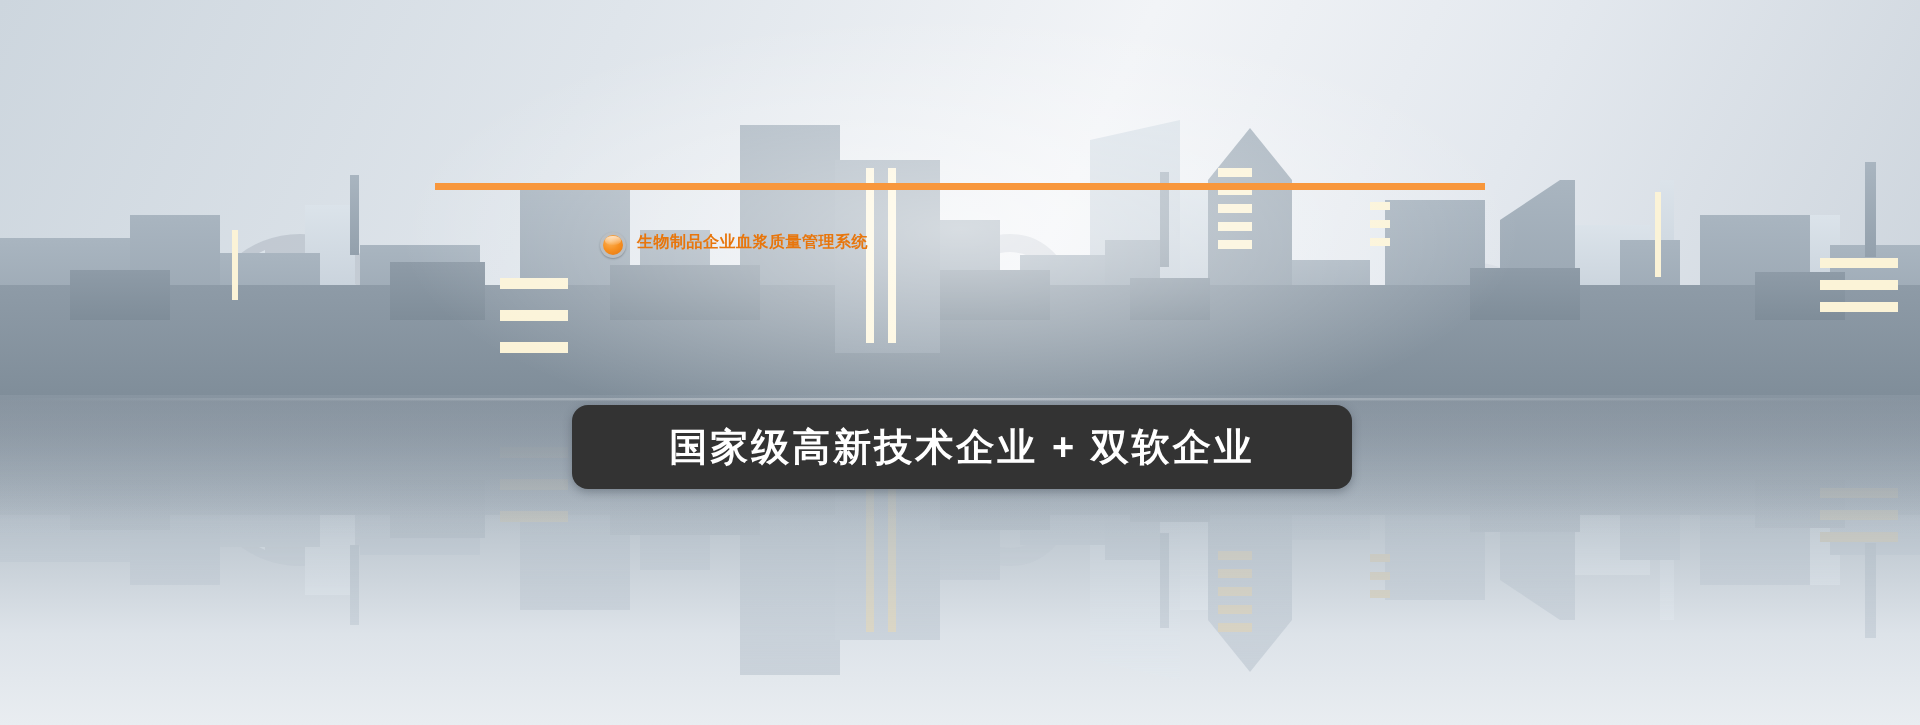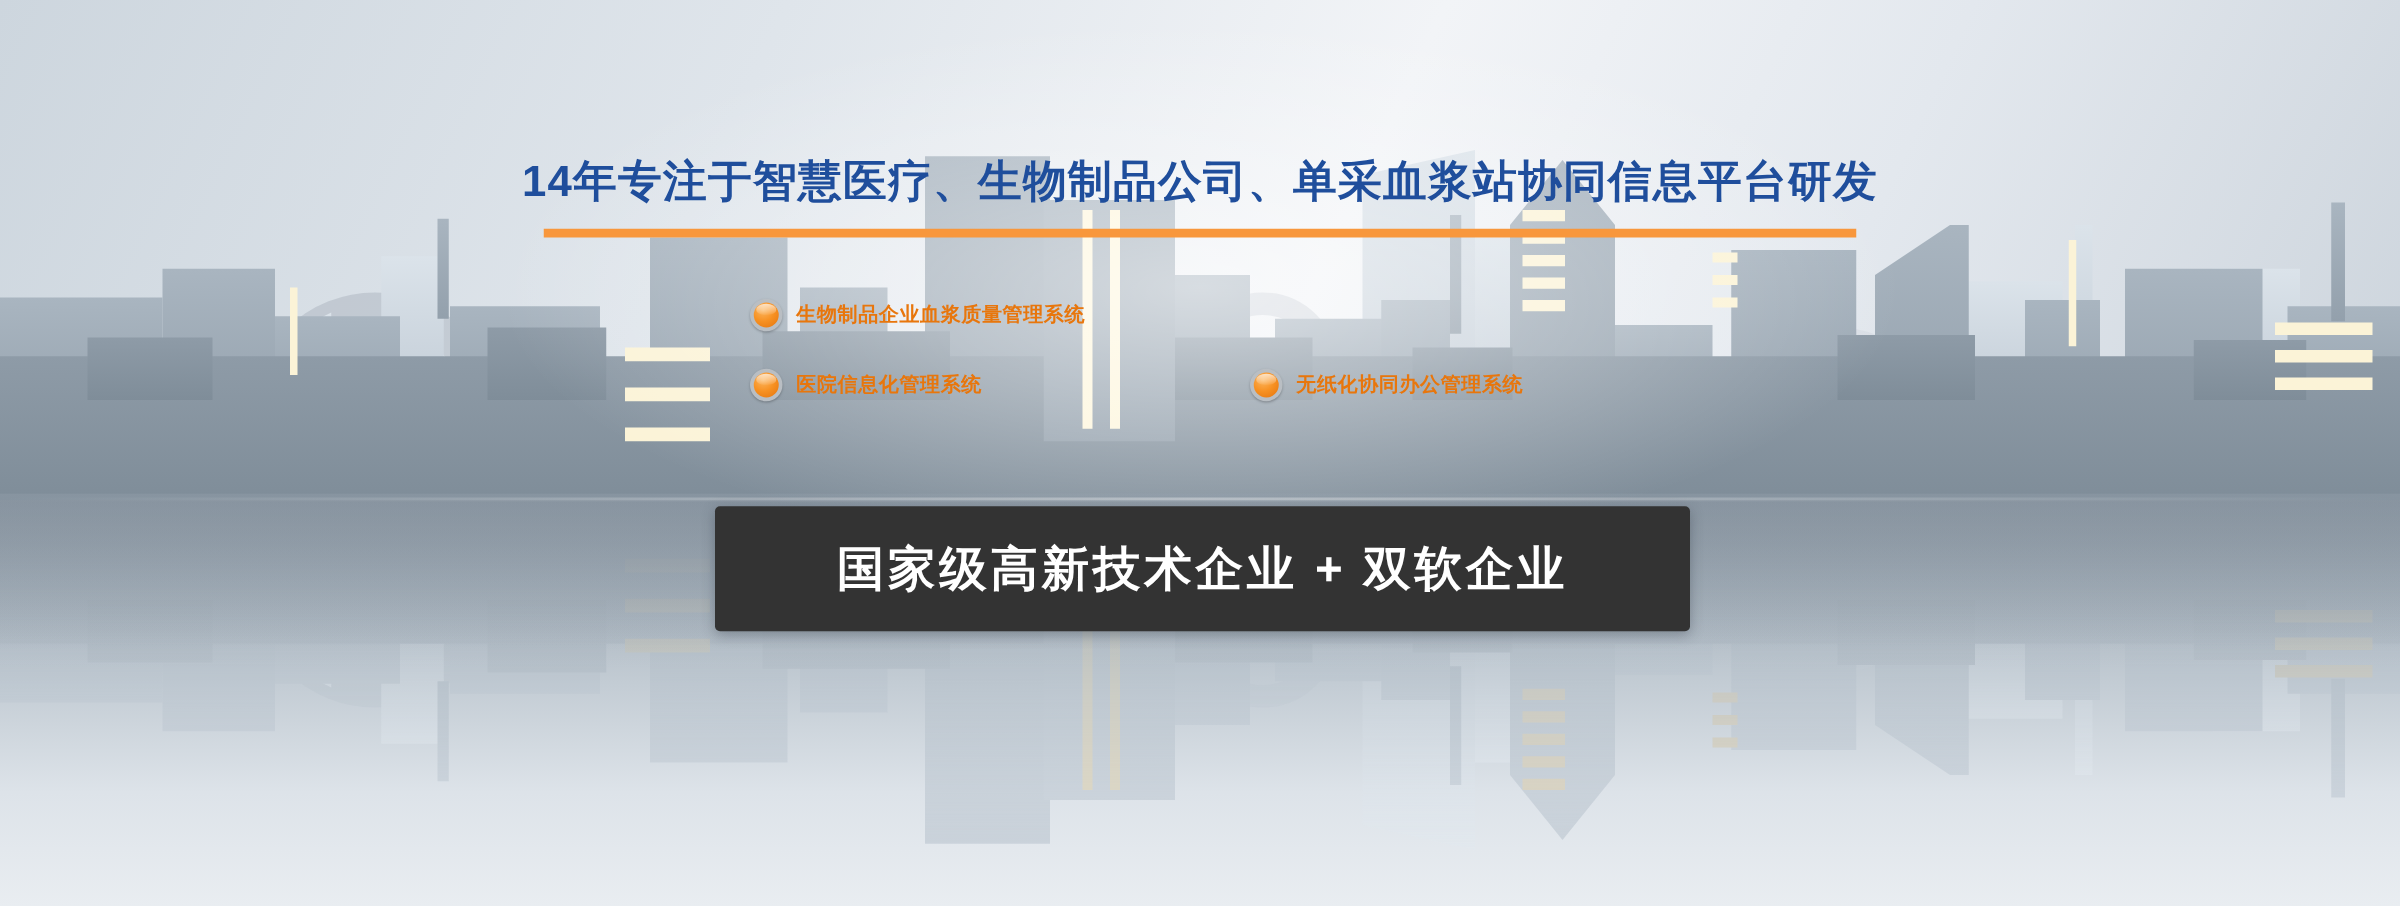--- a/index.html
+++ b/index.html
@@ -68,21 +68,21 @@
     width:1050px;height:7px;
     background:#f8973c;
   }
 
   .features{
     position:absolute;left:600px;top:232px;
     width:720px;
   }
   .feature-row{display:flex;}
   .feature{
-    display:flex;align-items:center;
+    display:flex;align-items:flex-start;
     height:40px;
     margin-bottom:16px;
   }
   .feature.col-a{width:400px;}
   .feature.col-b{width:320px;}
 
   .bullet{
     position:relative;
     width:26px;height:26px;flex:0 0 26px;
     border-radius:50%;
@@ -102,22 +102,22 @@
   }
   .feature-label{
     font-size:16px;font-weight:bold;
     color:#e8760c;
     white-space:nowrap;
     letter-spacing:.5px;
   }
 
   .badge{
     position:absolute;left:572px;top:405px;
-    width:780px;height:100px;
-    border-radius:4px;
+    width:780px;height:84px;
+    border-radius:16px;
     background:#333333;
     box-shadow:0 3px 10px rgba(40,50,60,.35);
     display:flex;align-items:center;justify-content:center;
   }
   .badge-text{
     color:#ffffff;
     font-size:38px;font-weight:bold;
     letter-spacing:3px;
     white-space:nowrap;
   }
@@ -325,41 +325,30 @@
     </g>
   </svg>
 
   <div class="horizon-line"></div>
   <div class="water-sheen"></div>
   <div class="veil"></div>
   <div class="veil2"></div>
 
   <div class="content">
 
-    <div class="headline">14年专注于智慧医疗、生物制品公司、单采血浆站协同信息平台研发</div>
 
     <div class="rule"></div>
 
     <div class="features">
       <div class="feature-row">
         <div class="feature col-a">
           <span class="bullet"></span>
           <span class="feature-label">生物制品企业血浆质量管理系统</span>
         </div>
       </div>
-      <div class="feature-row">
-        <div class="feature col-a">
-          <span class="bullet"></span>
-          <span class="feature-label">医院信息化管理系统</span>
-        </div>
-        <div class="feature col-b">
-          <span class="bullet"></span>
-          <span class="feature-label">无纸化协同办公管理系统</span>
-        </div>
-      </div>
     </div>
 
     <div class="badge">
       <span class="badge-text">国家级高新技术企业 + 双软企业</span>
     </div>
 
   </div>
 </div>
 
 </body></html>

